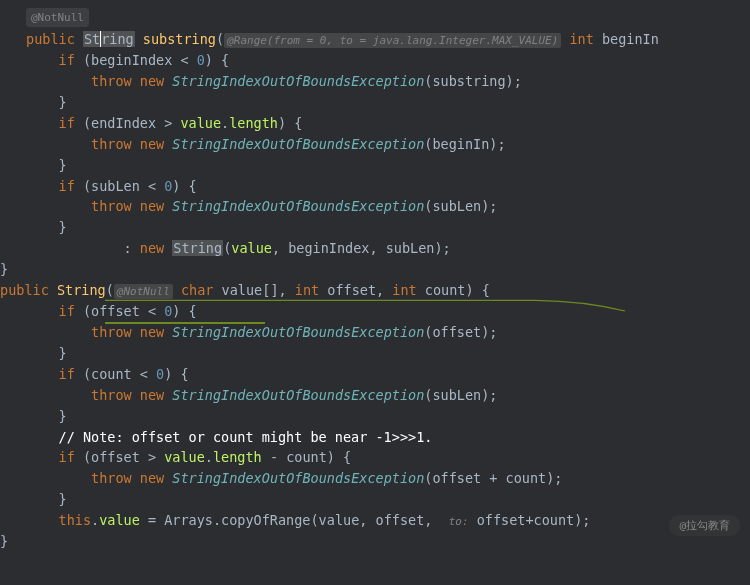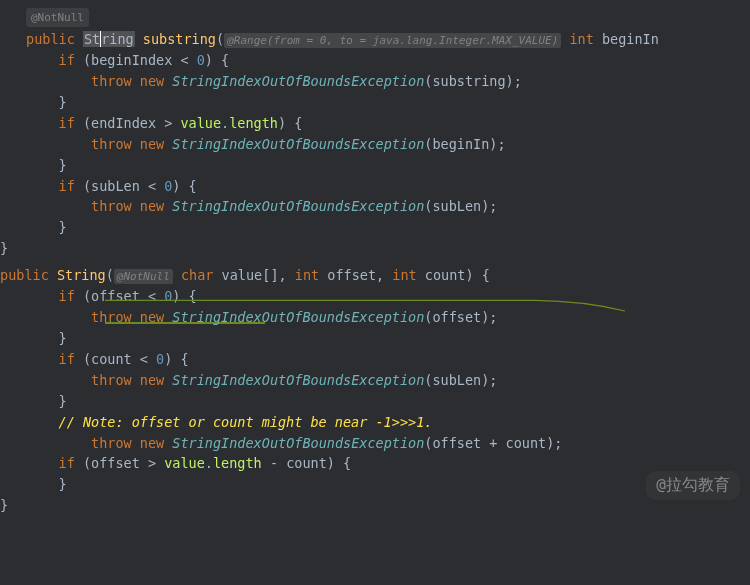--- a/index.html
+++ b/index.html
@@ -35,21 +35,21 @@
       padding: 1px 3px;
       border-radius: 2px;
     }
     .line { white-space: pre; position: relative; }
     .kw { color: #cc7832; }
     .cls { color: #a9b7c6; font-style: italic; }
     .method { color: #ffc66d; }
     .field { color: #bef264; }
     .num { color: #6897bb; }
     .this { color: #cc7832; }
-    .comment { color: #fde047; font-style: italic; }
+    .comment { color: #ffffff; }
     .highlight-string {
       background: rgba(153,153,153,0.35);
       padding: 0 1px;
     }
     .cursor-caret {
       display: inline-block;
       width: 1px;
       height: 16px;
       background: #fff;
       vertical-align: middle;
@@ -59,21 +59,21 @@
       position: absolute;
       width: 530px;
       height: 20px;
       z-index: 5;
     }
     .watermark {
       position: absolute;
       right: 10px;
       bottom: 22px;
       color: #888;
-      font-size: 16px;
+      font-size: 11px;
       background: rgba(60,60,60,0.5);
       border-radius: 10px;
       padding: 2px 10px;
     }
     .to-label {
       color: #808080;
       font-style: italic;
       font-size: 11px;
     }
   </style>
@@ -91,41 +91,43 @@
 
   <div class="line">    <span class="kw">if</span><span> (endIndex &gt; </span><span class="field">value</span><span>.</span><span class="field">length</span><span>) {</span></div>
   <div class="line">        <span class="kw">throw</span> <span class="kw">new</span> <span class="cls" style="color:#6fb3b8">StringIndexOutOfBoundsException</span><span>(beginIn);</span></div>
   <div class="line">    <span>}</span></div>
 
 
   <div class="line">    <span class="kw">if</span><span> (subLen &lt; </span><span class="num">0</span><span>) {</span></div>
   <div class="line">        <span class="kw">throw</span> <span class="kw">new</span> <span class="cls" style="color:#6fb3b8">StringIndexOutOfBoundsException</span><span>(subLen);</span></div>
   <div class="line">    <span>}</span></div>
 
+  <div class="line">            <span>: </span><span class="kw">new</span> <span class="highlight-string">String</span><span>(</span><span class="field">value</span><span>, beginIndex, subLen);</span></div>
   <div class="line" style="margin-left:-26px"><span>}</span></div>
 
   <svg class="underline-curve" style="left:105px; top:299px;" viewBox="0 0 530 30" preserveAspectRatio="none">
     <path d="M 0 2 L 430 2 Q 480 3 520 18" stroke="#6d8a1e" stroke-width="2" fill="none"></path>
   </svg>
   <svg style="position:absolute; left:105px; top:320px; width:160px; height:8px;" viewBox="0 0 160 8" preserveAspectRatio="none">
     <path d="M 0 3 L 160 3" stroke="#6d8a1e" stroke-width="2" fill="none"></path>
   </svg>
 
-  <div class="line" style="margin-left:-26px; margin-top:6px;"><span class="kw">public</span> <span class="method">String</span>(<span class="inline-annotation">@NotNull</span> <span class="kw">char</span><span> value[], </span><span class="kw">int</span><span> offset, </span><span class="kw">int</span><span> count) {</span></div>
+  <div class="line" style="margin-left:-26px; "><span class="kw">public</span> <span class="method">String</span>(<span class="inline-annotation">@NotNull</span> <span class="kw">char</span><span> value[], </span><span class="kw">int</span><span> offset, </span><span class="kw">int</span><span> count) {</span></div>
 
   <div class="line">    <span class="kw">if</span><span> (offset &lt; </span><span class="num">0</span><span>) {</span></div>
   <div class="line">        <span class="kw">throw</span> <span class="kw">new</span> <span class="cls" style="color:#6fb3b8">StringIndexOutOfBoundsException</span><span>(offset);</span></div>
   <div class="line">    <span>}</span></div>
 
   <div class="line">    <span class="kw">if</span><span> (count &lt; </span><span class="num">0</span><span>) {</span></div>
   <div class="line">        <span class="kw">throw</span> <span class="kw">new</span> <span class="cls" style="color:#6fb3b8">StringIndexOutOfBoundsException</span><span>(subLen);</span></div>
   <div class="line">    <span>}</span></div>
 
   <div class="line">    <span class="comment">// Note: offset or count might be near -1&gt;&gt;&gt;1.</span></div>
 
+  <div class="line">    <span class="kw">if</span><span> (offset &gt; </span><span class="field">value</span><span>.</span><span class="field">length</span><span> - count) {</span></div>
   <div class="line">        <span class="kw">throw</span> <span class="kw">new</span> <span class="cls" style="color:#6fb3b8">StringIndexOutOfBoundsException</span><span>(offset + count);</span></div>
-  <div class="line">    <span class="kw">if</span><span> (offset &gt; </span><span class="field">value</span><span>.</span><span class="field">length</span><span> - count) {</span></div>
   <div class="line">    <span>}</span></div>
 
+  <div class="line">    <span class="this">this</span><span>.</span><span class="field">value</span><span> = Arrays.copyOfRange(value, offset,  </span><span class="to-label">to:</span><span> offset+count);</span></div>
   <div class="line" style="margin-left:-26px"><span>}</span></div>
 
   <div class="watermark">@拉勾教育</div>
 </div>
 
 </body></html>

